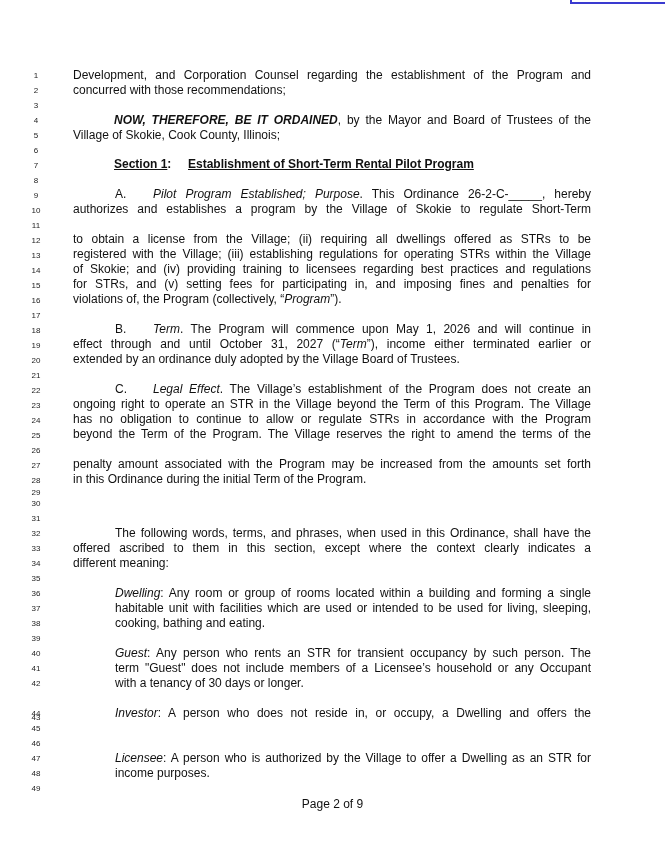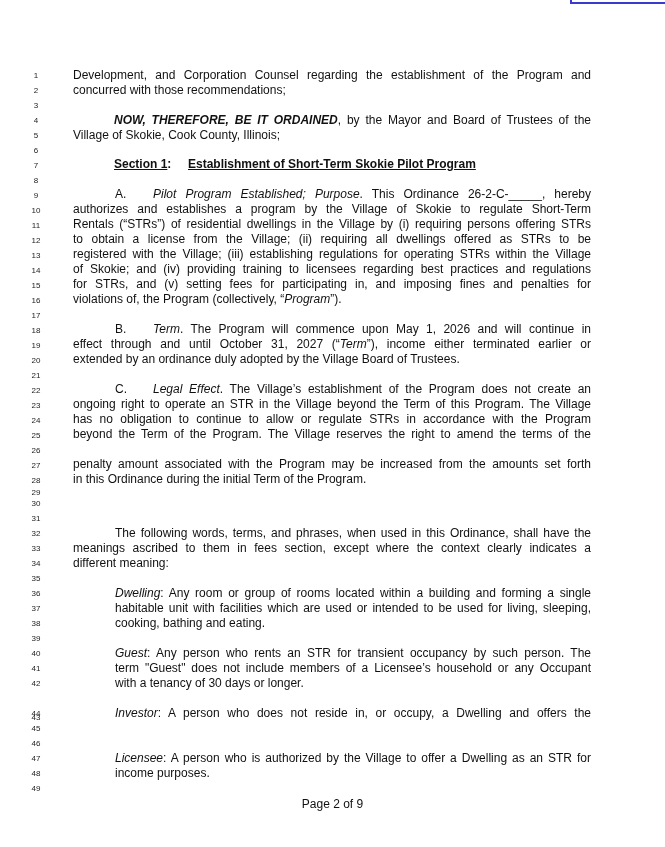--- a/index.html
+++ b/index.html
@@ -80,28 +80,27 @@
     </div>
 
   <div class="txt just" style="top:68px">Development, and Corporation Counsel regarding the establishment of the Program and</div>
   <div class="txt" style="top:83px">concurred with those recommendations;</div>
 
   <div class="txt just ind1" style="top:113px"><span class="b i">NOW, THEREFORE, BE IT ORDAINED</span><span>, by the Mayor and Board of Trustees of the</span></div>
   <div class="txt" style="top:128px">Village of Skokie, Cook County, Illinois;</div>
 
   <div class="txt ind1 sec" style="top:157px">
     <span class="u">Section 1</span><span>:</span>
-    <span class="u" style="position:absolute; left:74px;">Establishment of Short-Term Skokie Pilot Program</span>
+    <span class="u" style="position:absolute; left:74px;">Establishment of Short-Term Rental Pilot Program</span>
   </div>
 
   <div class="txt just" style="top:187px; left:73px;">
     <span style="display:inline-block; width:42px;"></span><span style="display:inline-block; width:38px;">A.</span><span class="i">Pilot Program Established; Purpose</span><span>. This Ordinance 26-2-C-_____, hereby</span>
   </div>
   <div class="txt just" style="top:202px">authorizes and establishes a program by the Village of Skokie to regulate Short-Term</div>
-  <div class="txt just" style="top:217px">Rentals (“STRs”) of residential dwellings in the Village by (i) requiring persons offering STRs</div>
   <div class="txt just" style="top:232px">to obtain a license from the Village; (ii) requiring all dwellings offered as STRs to be</div>
   <div class="txt just" style="top:247px">registered with the Village; (iii) establishing regulations for operating STRs within the Village</div>
   <div class="txt just" style="top:262px">of Skokie; and (iv) providing training to licensees regarding best practices and regulations</div>
   <div class="txt just" style="top:277px">for STRs, and (v) setting fees for participating in, and imposing fines and penalties for</div>
   <div class="txt" style="top:292px"><span>violations of, the Program (collectively, “</span><span class="i">Program</span><span>”).</span></div>
 
   <div class="txt just" style="top:322px">
     <span style="display:inline-block; width:42px;"></span><span style="display:inline-block; width:38px;">B.</span><span class="i">Term</span><span>. The Program will commence upon May 1, 2026 and will continue in</span>
   </div>
   <div class="txt just" style="top:337px"><span>effect through and until October 31, 2027 (“</span><span class="i">Term</span><span>”), income either terminated earlier or</span></div>
@@ -111,21 +110,21 @@
     <span style="display:inline-block; width:42px;"></span><span style="display:inline-block; width:38px;">C.</span><span class="i">Legal Effect</span><span>. The Village’s establishment of the Program does not create an</span>
   </div>
   <div class="txt just" style="top:397px">ongoing right to operate an STR in the Village beyond the Term of this Program. The Village</div>
   <div class="txt just" style="top:412px">has no obligation to continue to allow or regulate STRs in accordance with the Program</div>
   <div class="txt just" style="top:427px">beyond the Term of the Program. The Village reserves the right to amend the terms of the</div>
   <div class="txt just" style="top:457px">penalty amount associated with the Program may be increased from the amounts set forth</div>
   <div class="txt" style="top:472px">in this Ordinance during the initial Term of the Program.</div>
 
 
   <div class="txt just" style="top:526px"><span style="display:inline-block; width:42px;"></span><span>The following words, terms, and phrases, when used in this Ordinance, shall have the</span></div>
-  <div class="txt just" style="top:541px">meanings ascribed to them in fees section, except where the context clearly indicates a</div>
+  <div class="txt just" style="top:541px">offered ascribed to them in this section, except where the context clearly indicates a</div>
   <div class="txt" style="top:556px">different meaning:</div>
 
   <div class="txt just ind2" style="top:586px"><span class="i">Dwelling</span><span>: Any room or group of rooms located within a building and forming a single</span></div>
   <div class="txt just ind2" style="top:601px">habitable unit with facilities which are used or intended to be used for living, sleeping,</div>
   <div class="txt ind2" style="top:616px">cooking, bathing and eating.</div>
 
   <div class="txt just ind2" style="top:646px"><span class="i">Guest</span><span>: Any person who rents an STR for transient occupancy by such person. The</span></div>
   <div class="txt just ind2" style="top:661px">term "Guest" does not include members of a Licensee’s household or any Occupant</div>
   <div class="txt ind2" style="top:676px">with a tenancy of 30 days or longer.</div>
 

